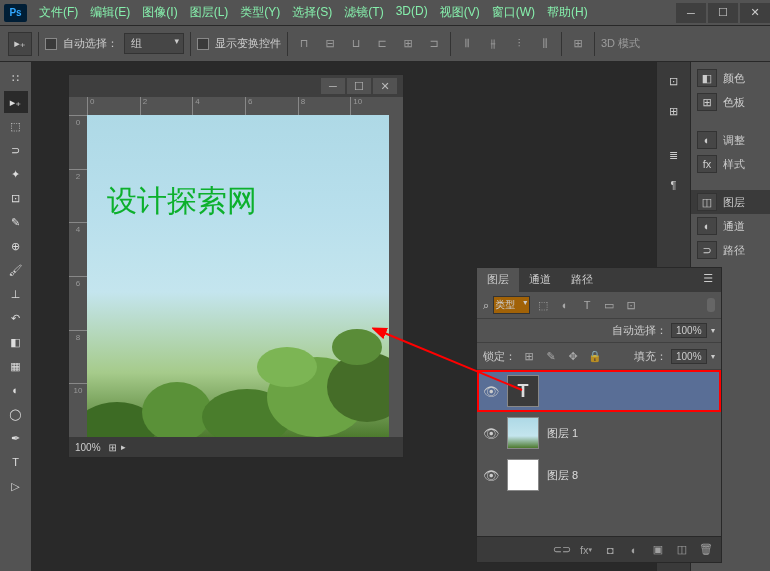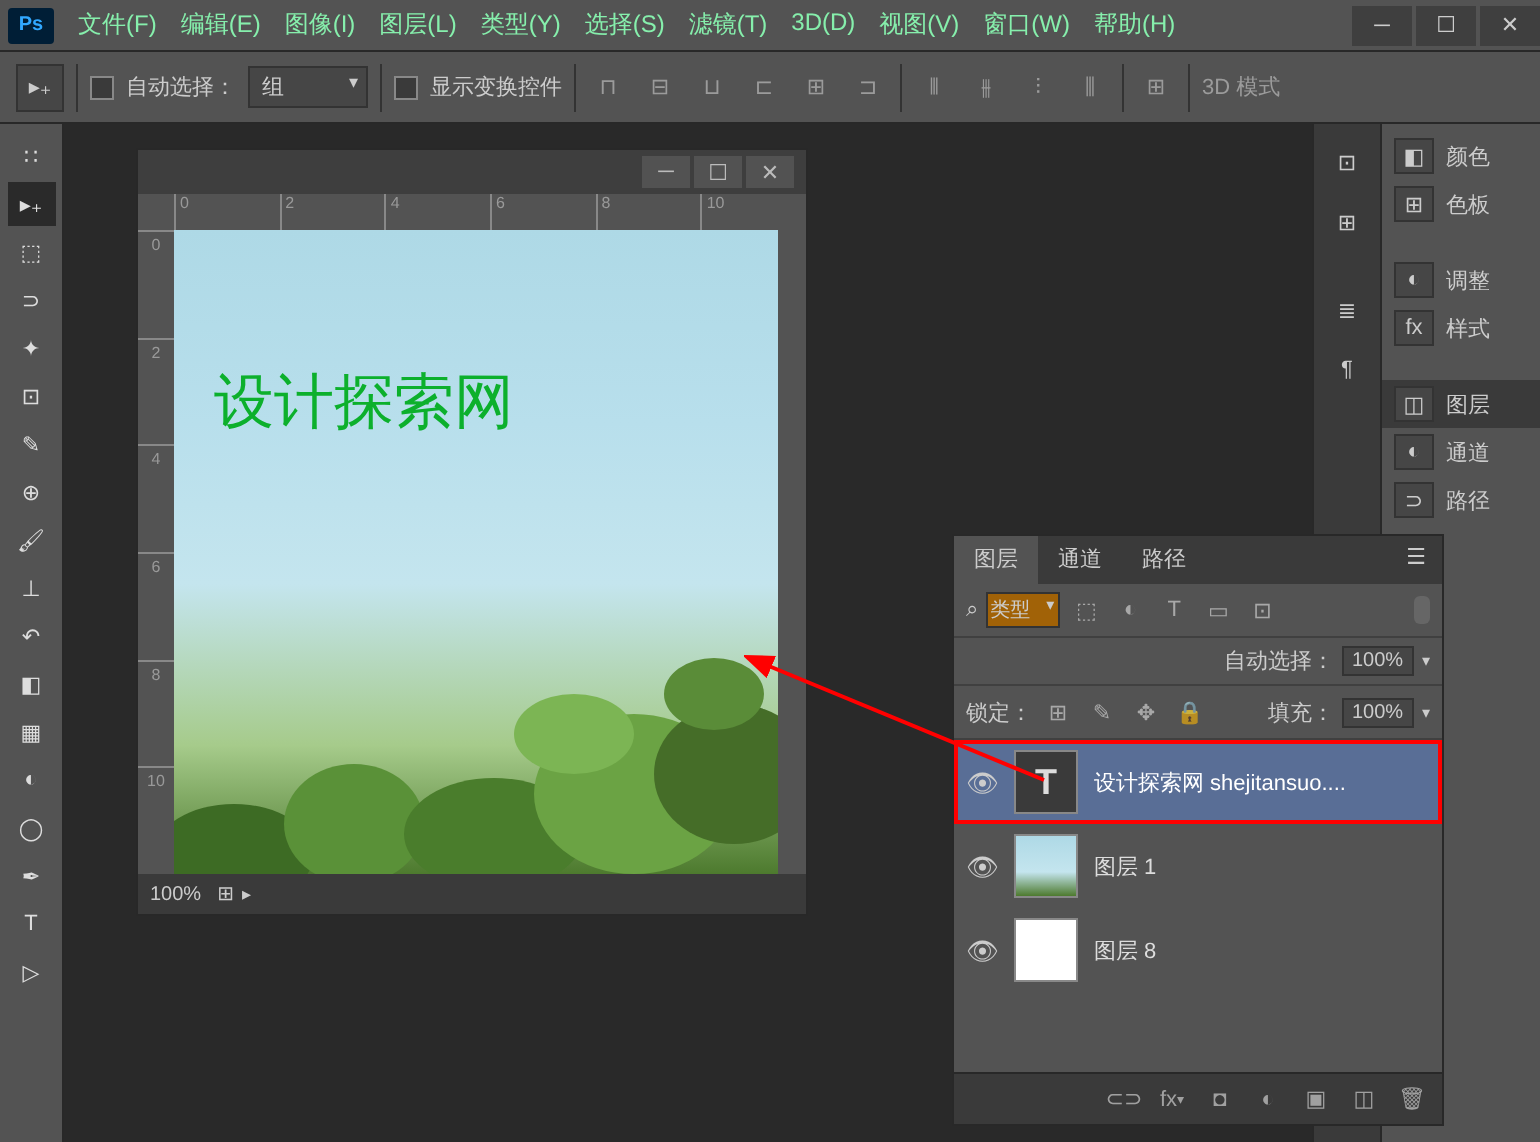--- a/index.html
+++ b/index.html
@@ -211,21 +211,20 @@
         <div class="panel-btn">✥</div>
         <div class="panel-btn">🔒</div>
         <span style="margin-left:auto">填充：</span>
         <div class="pct-box">100%</div>
         <span style="font-size:8px">▾</span>
       </div>
       <div class="layers-list" id="layers-list">
           <div class="layer-row selected highlighted">
             <div class="eye-icon">👁</div>
             <div class="layer-thumb text">T</div>
-            <span style="color: rgb(255, 255, 255);">设计探索网 shejitansuo....</span>
           </div>
           <div class="layer-row">
             <div class="eye-icon">👁</div>
             <div class="layer-thumb">
               <div class="thumb-img"></div>
             </div>
             <span style="color: rgb(221, 221, 221);">图层 1</span>
           </div>
           <div class="layer-row">
             <div class="eye-icon">👁</div>

